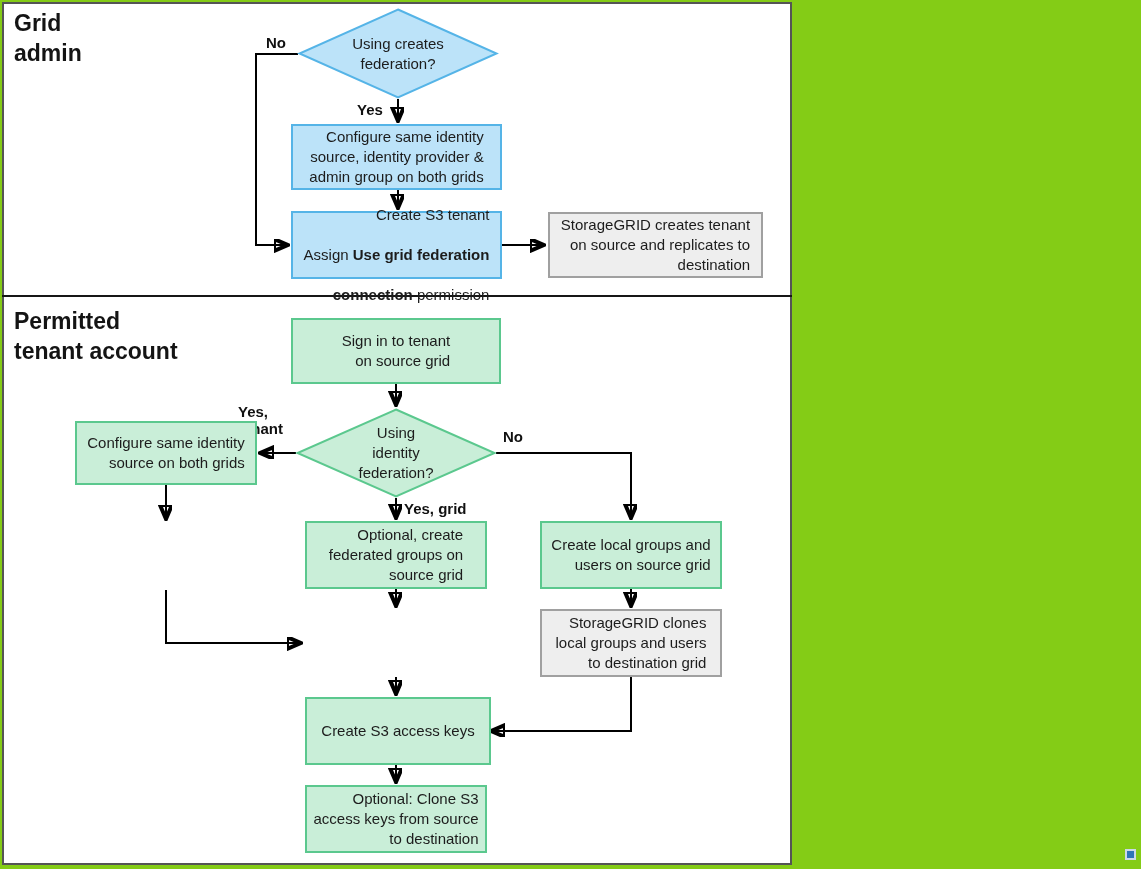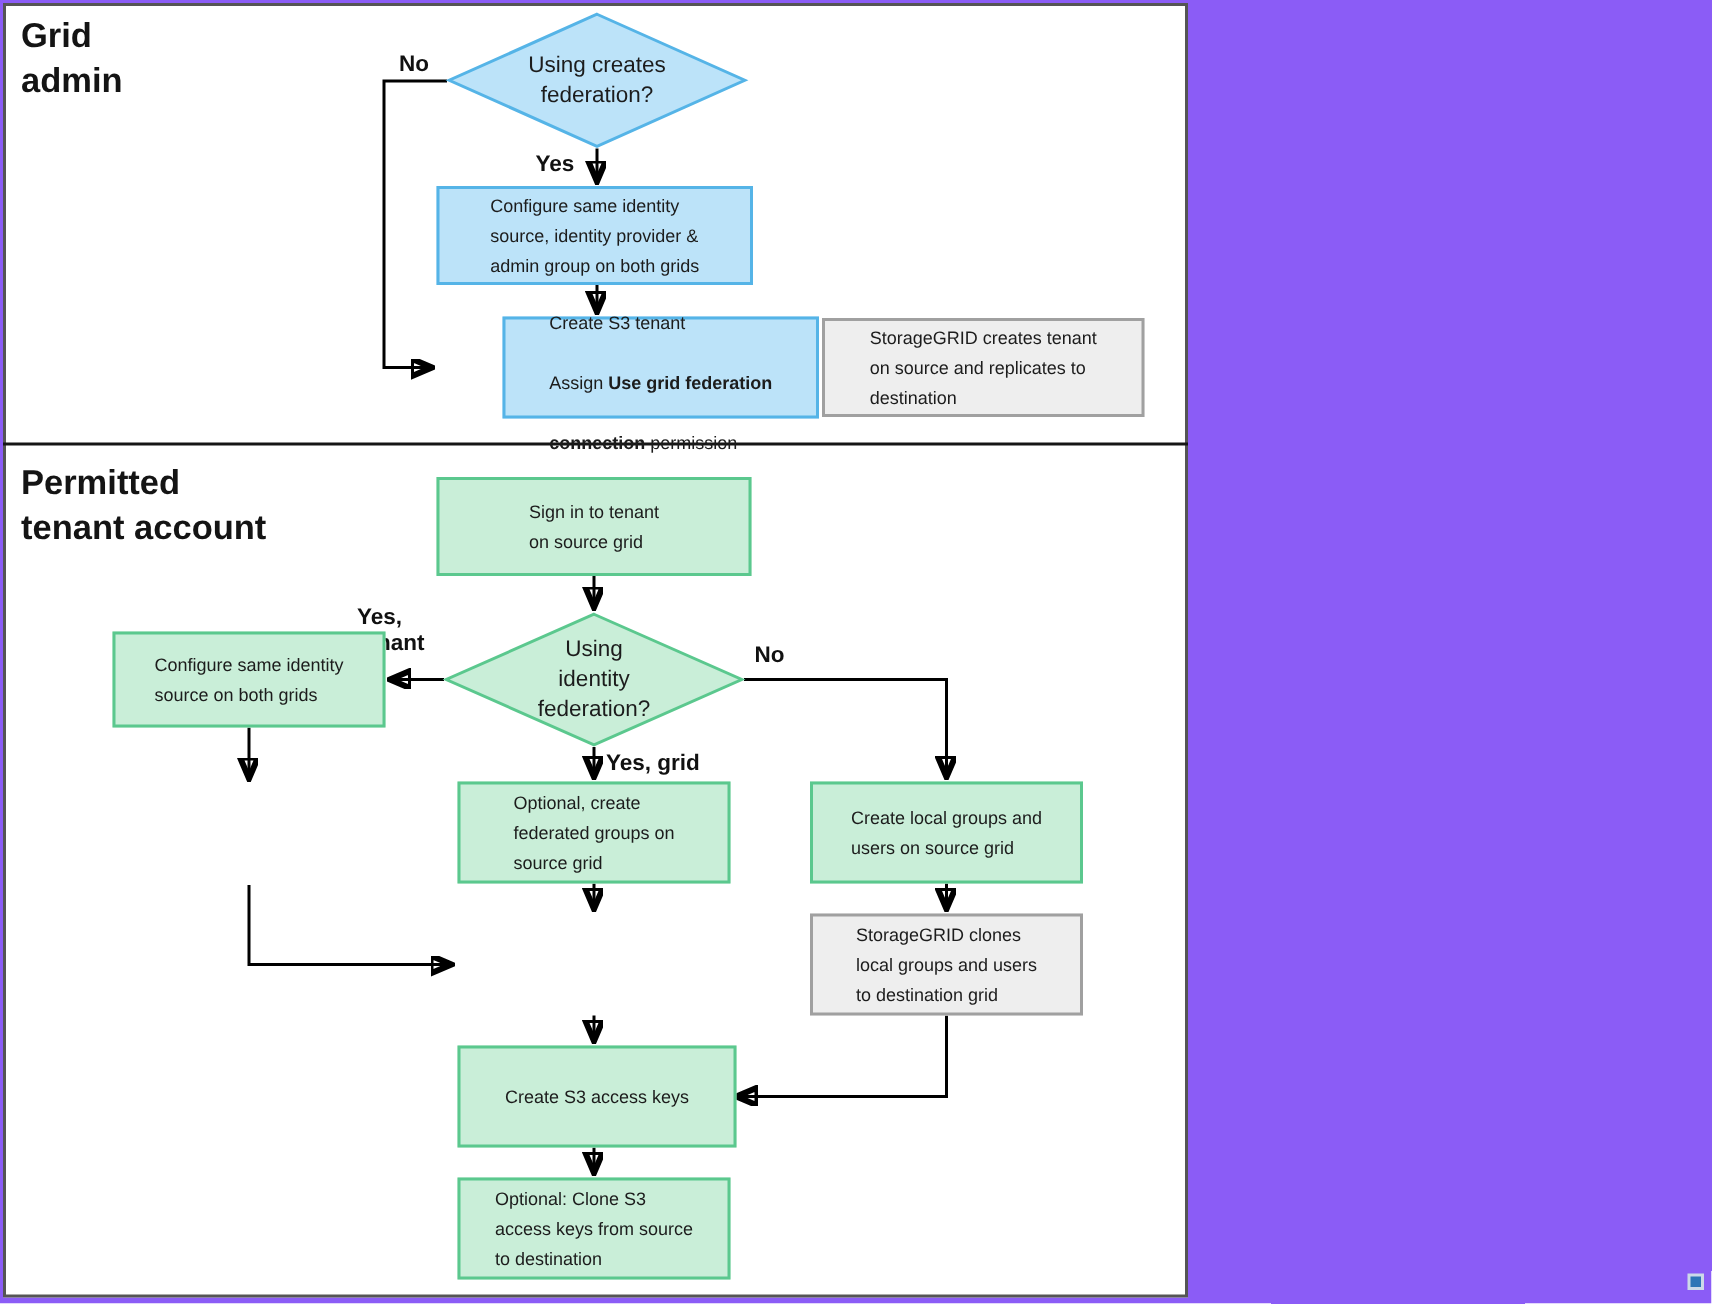--- a/index.html
+++ b/index.html
@@ -5,21 +5,21 @@
   html, body {
     margin: 0;
     padding: 0;
     background: #ffffff;
     font-family: "Liberation Sans", sans-serif;
   }
   #stage {
     position: relative;
     width: 1141px;
     height: 869px;
-    background: #8b5cf6;
+    background: #84cc16;
     overflow: hidden;
   }
   #frame {
     position: absolute;
     left: 2px; top: 2px;
     width: 786px; height: 859px;
     border: 2px solid #555555;
     background: #ffffff;
   }
   #lane-divider {
@@ -35,22 +35,22 @@
     line-height: 30px;
     color: #141414;
     white-space: pre-line;
   }
   .box {
     position: absolute;
     box-sizing: border-box;
     display: flex;
     align-items: center;
     justify-content: center;
-    text-align: left;
-    font-size: 12px;
+    text-align: right;
+    font-size: 15px;
     line-height: 20px;
     color: #1c1c1c;
     white-space: pre-line;
     padding: 2px 4px;
   }
   .box b { font-weight: bold; }
   .blue  { background: var(--blue-fill);  border: 2px solid var(--blue-border); }
   .green { background: var(--green-fill); border: 2px solid var(--green-border); }
   .gray  { background: var(--gray-fill);  border: 2px solid var(--gray-border); }
   .diamond { position: absolute; }
@@ -148,21 +148,21 @@
 federation?</div>
   </div>
 
   <div class="flow-label" style="left:266px; top:34px;">No</div>
   <div class="flow-label" style="left:357px; top:101px;">Yes</div>
 
   <div class="box blue" style="left:291px; top:124px; width:211px; height:66px;">Configure same identity
 source, identity provider &amp;
 admin group on both grids</div>
 
-  <div class="box blue" style="left:291px; top:211px; width:211px; height:68px;margin-left:44px;">
+  <div class="box blue" style="left:291px; top:211px; width:211px; height:68px;">
     <div>
       <span>Create S3 tenant</span><br>
       <span>Assign </span><b>Use grid federation</b><br>
       <b>connection</b><span> permission</span>
     </div>
   </div>
 
   <div class="box gray" style="left:548px; top:212px; width:215px; height:66px;">StorageGRID creates tenant
 on source and replicates to
 destination</div>

